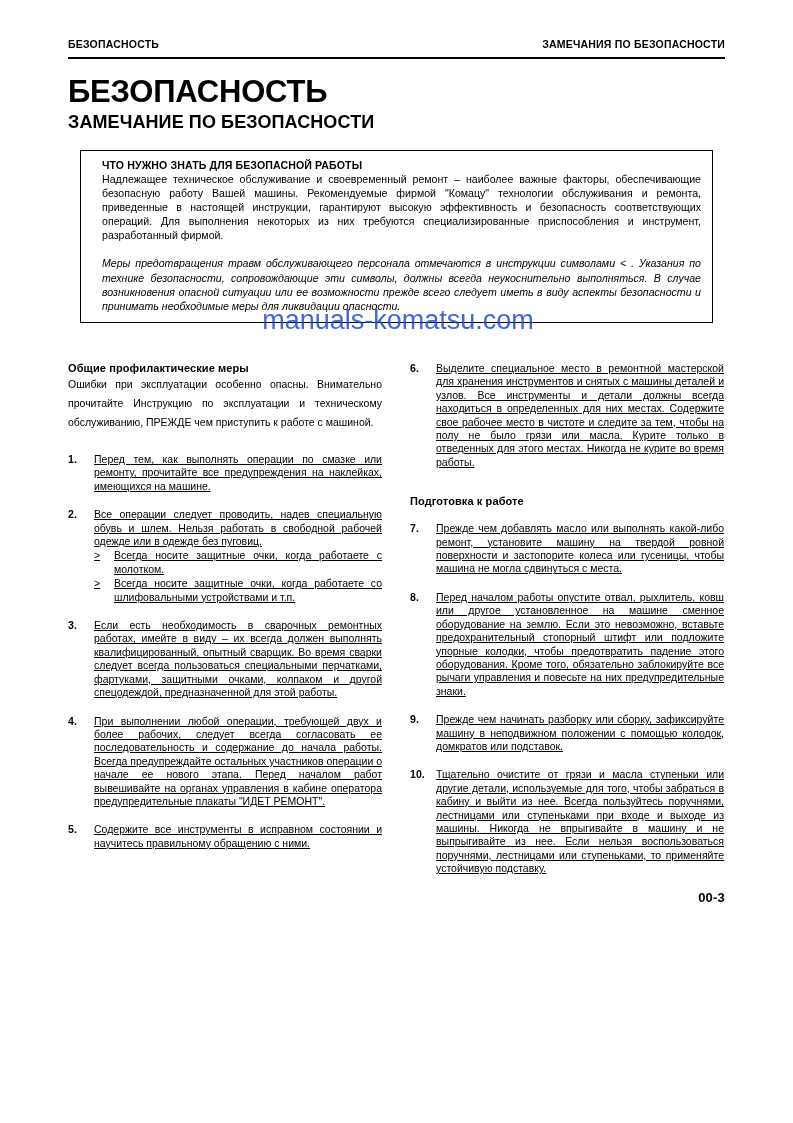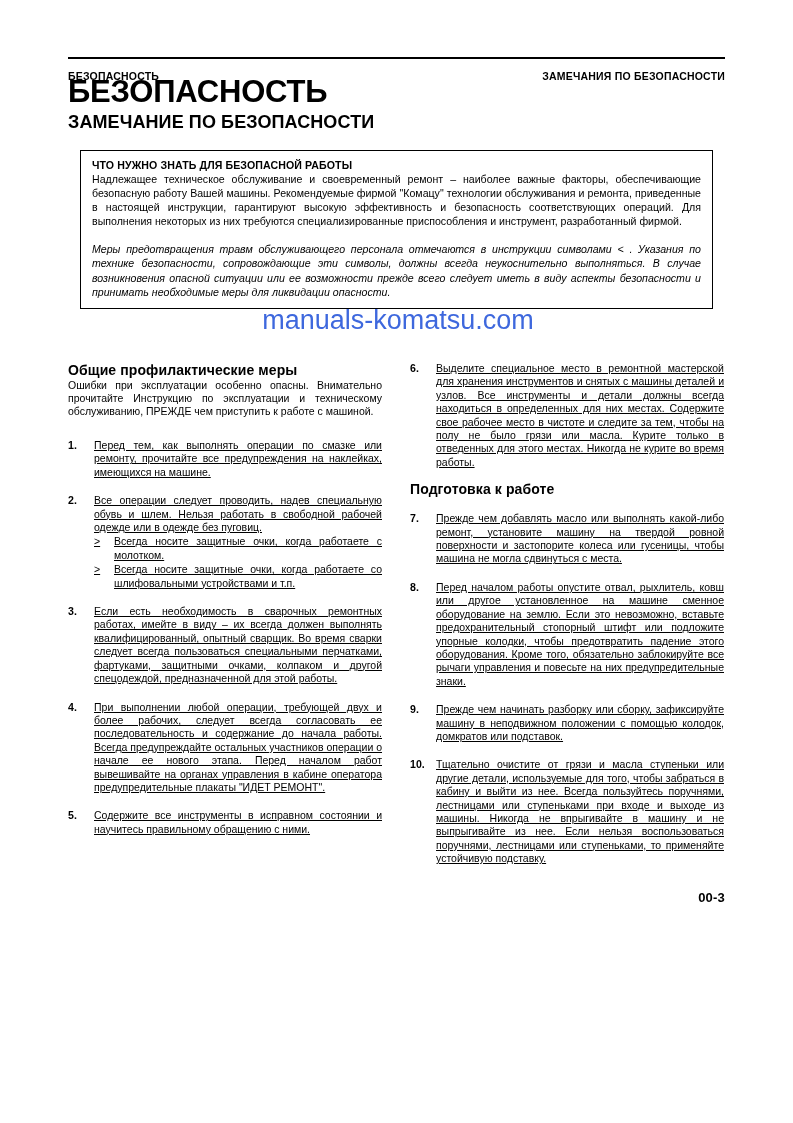--- a/index.html
+++ b/index.html
@@ -28,21 +28,21 @@
     right: 68px;
     top: 38px;
     display: flex;
     justify-content: space-between;
     align-items: baseline;
     font-size: 10.5px;
     font-weight: bold;
     letter-spacing: 0.2px;
   }
   .run-head .left  { text-align: left; }
-  .run-head .right { text-align: right; margin-top: 32px; }
+  .run-head .right { text-align: right; }
   .head-rule {
     position: absolute;
     left: 68px;
     right: 68px;
     top: 57px;
     height: 2px;
     background: #000;
   }
 
   
@@ -68,21 +68,21 @@
   }
 
   
   .callout {
     position: absolute;
     left: 80px;
     top: 150px;
     width: 633px;
     border: 1.5px solid #000;
     box-sizing: border-box;
-    padding: 8px 11px 9px 11px;
+    padding: 8px 11px 9px 21px;
   }
   .callout-title {
     font-size: 10.6px;
     font-weight: bold;
     letter-spacing: 0.1px;
     margin: 0 0 1px 0;
   }
   .callout p {
     margin: 0;
     font-size: 10.6px;
@@ -111,30 +111,30 @@
     position: absolute;
     left: 68px;
     top: 362px;
     width: 657px;
     display: flex;
     gap: 28px;
   }
   .col { width: 314px; }
 
   .sec-head {
-    font-size: 14px;
+    font-size: 11px;
     font-weight: bold;
     margin: 0 0 1px 0;
     letter-spacing: 0.1px;
   }
-  .sec-head.spaced { margin-top: 12px; }
+  .sec-head.spaced { margin-top: 26px; }
 
   .lead {
     font-size: 10.5px;
-    line-height: 13px;
+    line-height: 19px;
     text-align: justify;
     margin: 0;
   }
   .item {
     display: flex;
     margin-top: 15px;
     font-size: 10.5px;
     line-height: 13.4px;
   }
   .item .num {

